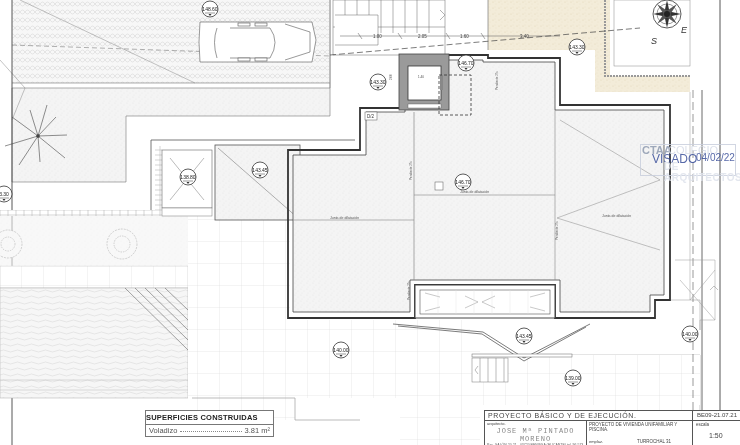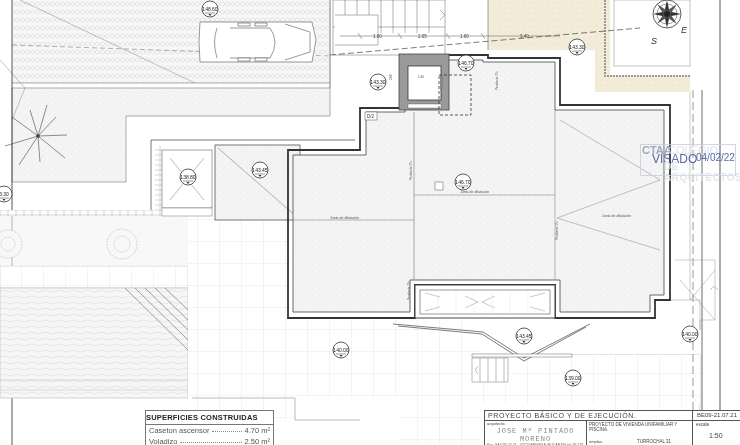--- a/index.html
+++ b/index.html
@@ -301,28 +301,23 @@
   <span class="ctaa">CTAA</span>
   <span class="colegio">COLEGIO</span>
   <span class="visado">VISADO</span>
   <span class="fecha">04/02/22</span>
   <span class="arq">DE ARQUITECTOS</span>
 </div>
 
 <div class="sup-table">
   <div class="hd">SUPERFICIES CONSTRUIDAS</div>
   <div class="row">
-    <span>Caseton ascensor</span>
-    <span class="dots"></span>
-    <span>4.70 m²</span>
-  </div>
-  <div class="row">
     <span>Voladizo</span>
     <span class="dots"></span>
-    <span>2.50 m²</span>
+    <span>3.81 m²</span>
   </div>
 </div>
 
 <div class="title-block">
   <div class="tb-top">
     <div class="proj">PROYECTO BÁSICO Y DE EJECUCIÓN.</div>
     <div class="code">BE09-21.07.21</div>
   </div>
   <div class="tb-body">
     <div class="tb-arq">

